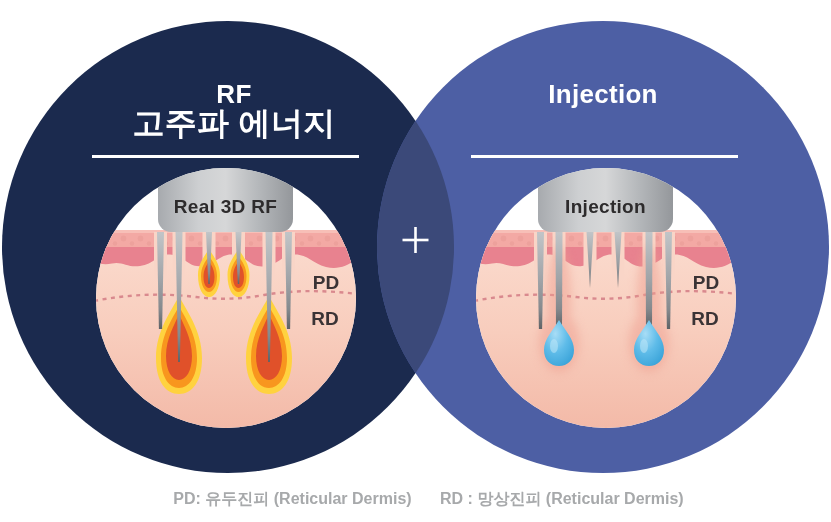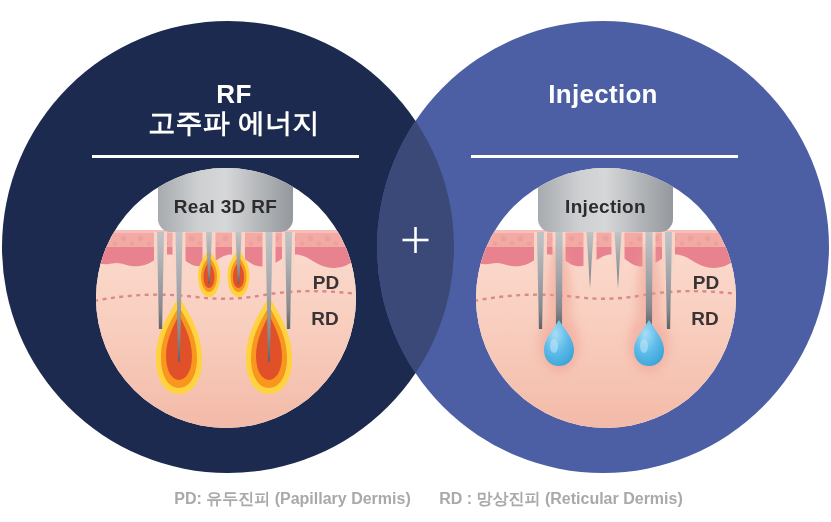--- a/index.html
+++ b/index.html
@@ -8,21 +8,21 @@
     background:#ffffff; overflow:hidden;
     font-family:"Liberation Sans", sans-serif;
   }
   .stage > svg { position:absolute; left:0; top:0; }
 
   .circle-title {
     position:absolute; top:80px; width:300px;
     color:#ffffff; font-weight:bold; font-size:26px; line-height:29px;
     text-align:center; letter-spacing:0.3px; white-space:nowrap;
   }
-  .circle-title .t2 { font-size:27px; }
+  .circle-title .t2 { font-size:32px; }
   .title-left  { left:84px; }
   .title-right { left:453px; }
 
   .title-underline {
     position:absolute; top:155px; width:267px; height:2.5px; background:#ffffff;
   }
   .underline-left  { left:92px; }
   .underline-right { left:471px; }
 
   .device-label {
@@ -212,17 +212,17 @@
     <div class="t2">고주파 에너지</div>
   </div>
   <div class="circle-title title-right">
     <div class="t1">Injection</div>
   </div>
 
   <div class="title-underline underline-left"></div>
   <div class="title-underline underline-right"></div>
 
   <div class="footnote">
-    <span class="pd-note">PD: 유두진피 (Papillary Dermis)</span>
+    <span class="pd-note">PD: 유두진피 (Reticular Dermis)</span>
     <span class="rd-note">RD : 망상진피 (Reticular Dermis)</span>
   </div>
 
 </div>
 
 </body></html>

